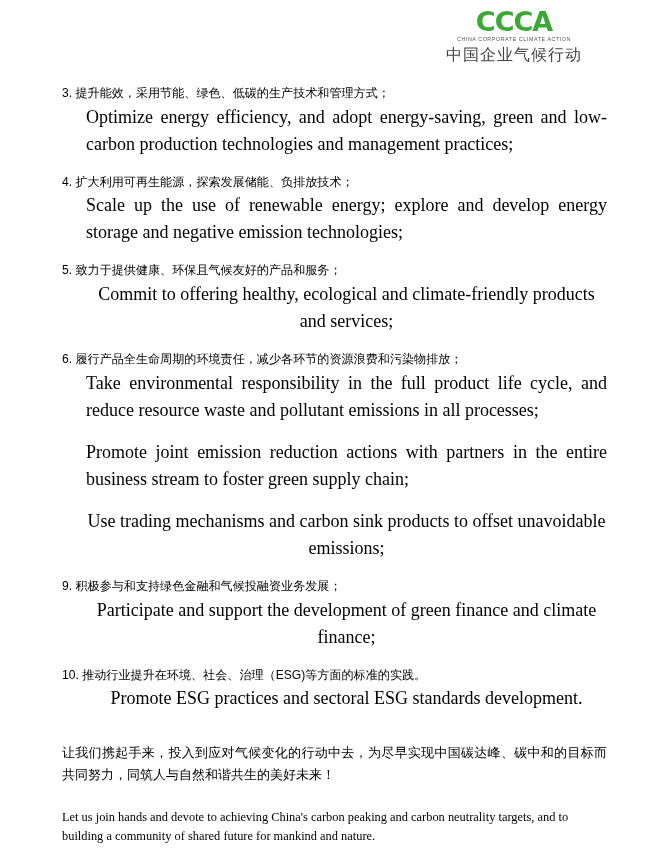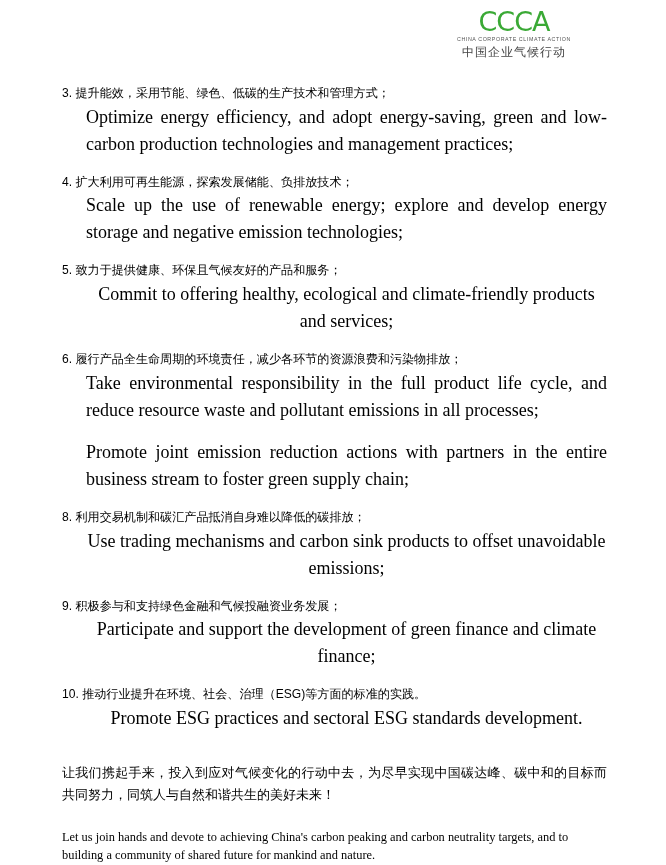--- a/index.html
+++ b/index.html
@@ -26,36 +26,36 @@
   .logo-block {
     position: absolute;
     top: 8px;
     right: 52px;
     text-align: center;
     width: 200px;
   }
   .logo-mark {
     font-family: "DejaVu Sans", sans-serif;
     font-size: 27px;
-    font-weight: 400;
+    font-weight: 700;
     letter-spacing: -1px;
     color: #3aa935;
     line-height: 1.0;
   }
   .logo-en {
     font-family: "Liberation Sans", sans-serif;
     font-size: 5.3px;
     letter-spacing: 0.6px;
     color: #555555;
     margin-top: 2px;
     line-height: 1.1;
   }
   .logo-cn {
     font-family: "DejaVu Sans", sans-serif;
-    font-size: 12px;
+    font-size: 16px;
     color: #444444;
     margin-top: 3px;
     letter-spacing: 1px;
     line-height: 1.1;
   }
 
   
   .content {
     position: absolute;
     top: 84px;
@@ -136,21 +136,20 @@
     <div class="item">
       <p class="cn-line">6. 履行产品全生命周期的环境责任，减少各环节的资源浪费和污染物排放；</p>
       <p class="en-line">Take environmental responsibility in the full product life cycle, and reduce resource waste and pollutant emissions in all processes;</p>
     </div>
 
     <div class="item">
       <p class="en-line">Promote joint emission reduction actions with partners in the entire business stream to foster green supply chain;</p>
     </div>
 
     <div class="item">
-      <p class="cn-line">8. 利用交易机制和碳汇产品抵消自身难以降低的碳排放；</p>
       <p class="en-line no-just">Use trading mechanisms and carbon sink products to offset unavoidable emissions;</p>
     </div>
 
     <div class="item">
       <p class="cn-line">9. 积极参与和支持绿色金融和气候投融资业务发展；</p>
       <p class="en-line no-just">Participate and support the development of green finance and climate finance;</p>
     </div>
 
     <div class="item">
       <p class="cn-line">10. 推动行业提升在环境、社会、治理（ESG)等方面的标准的实践。</p>

